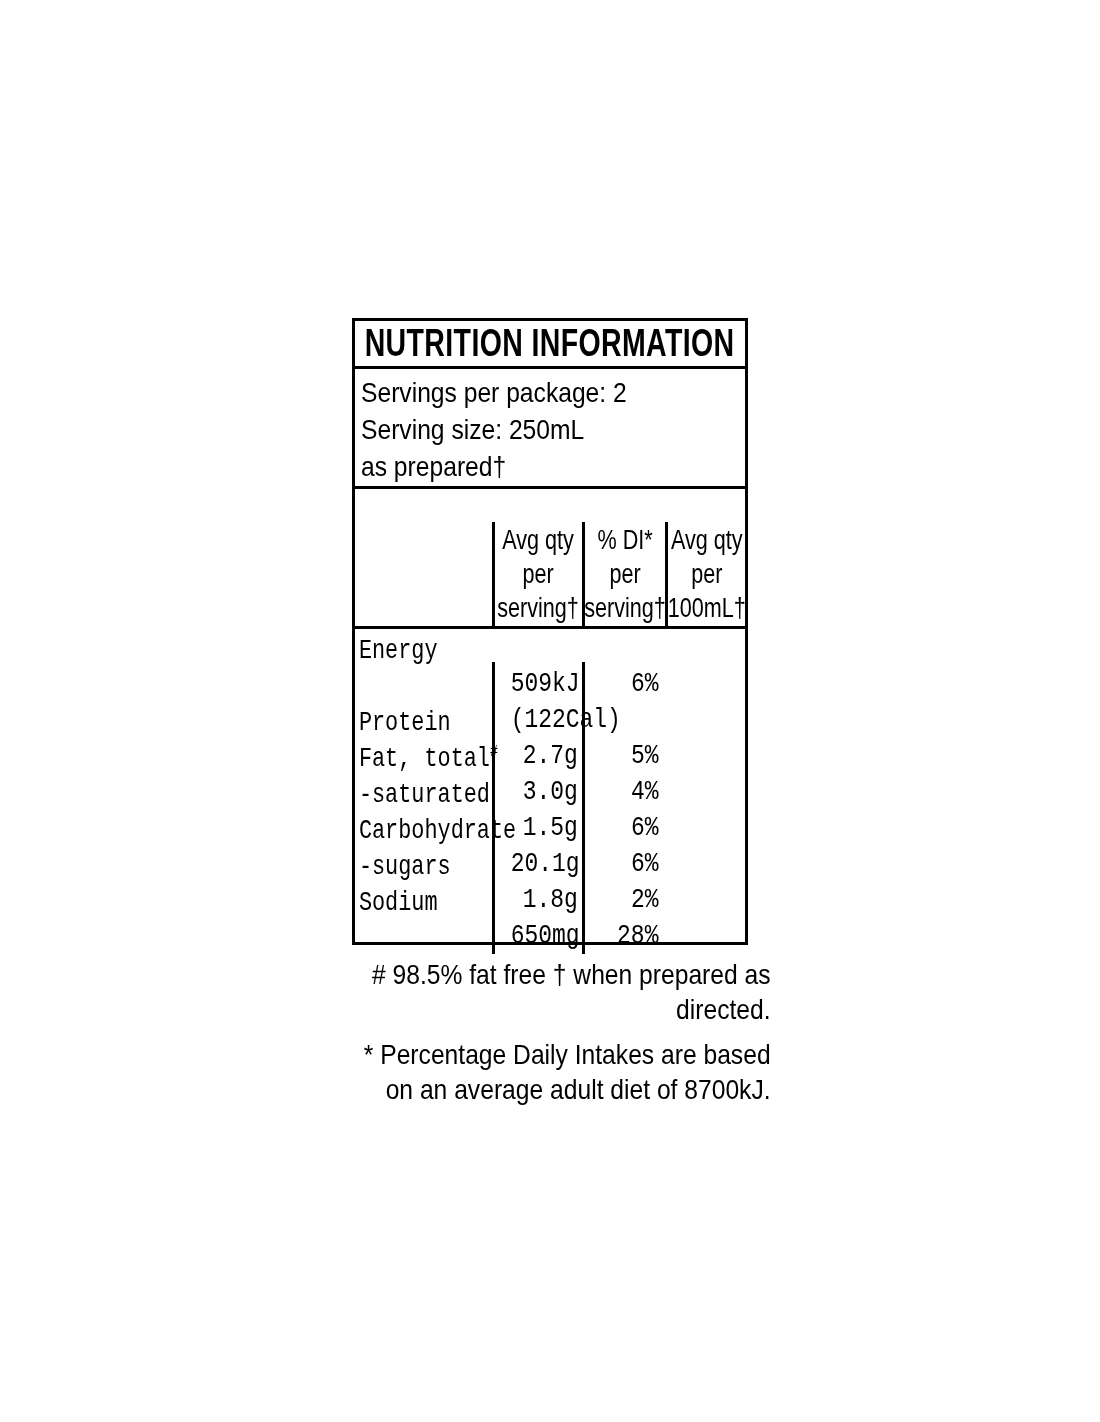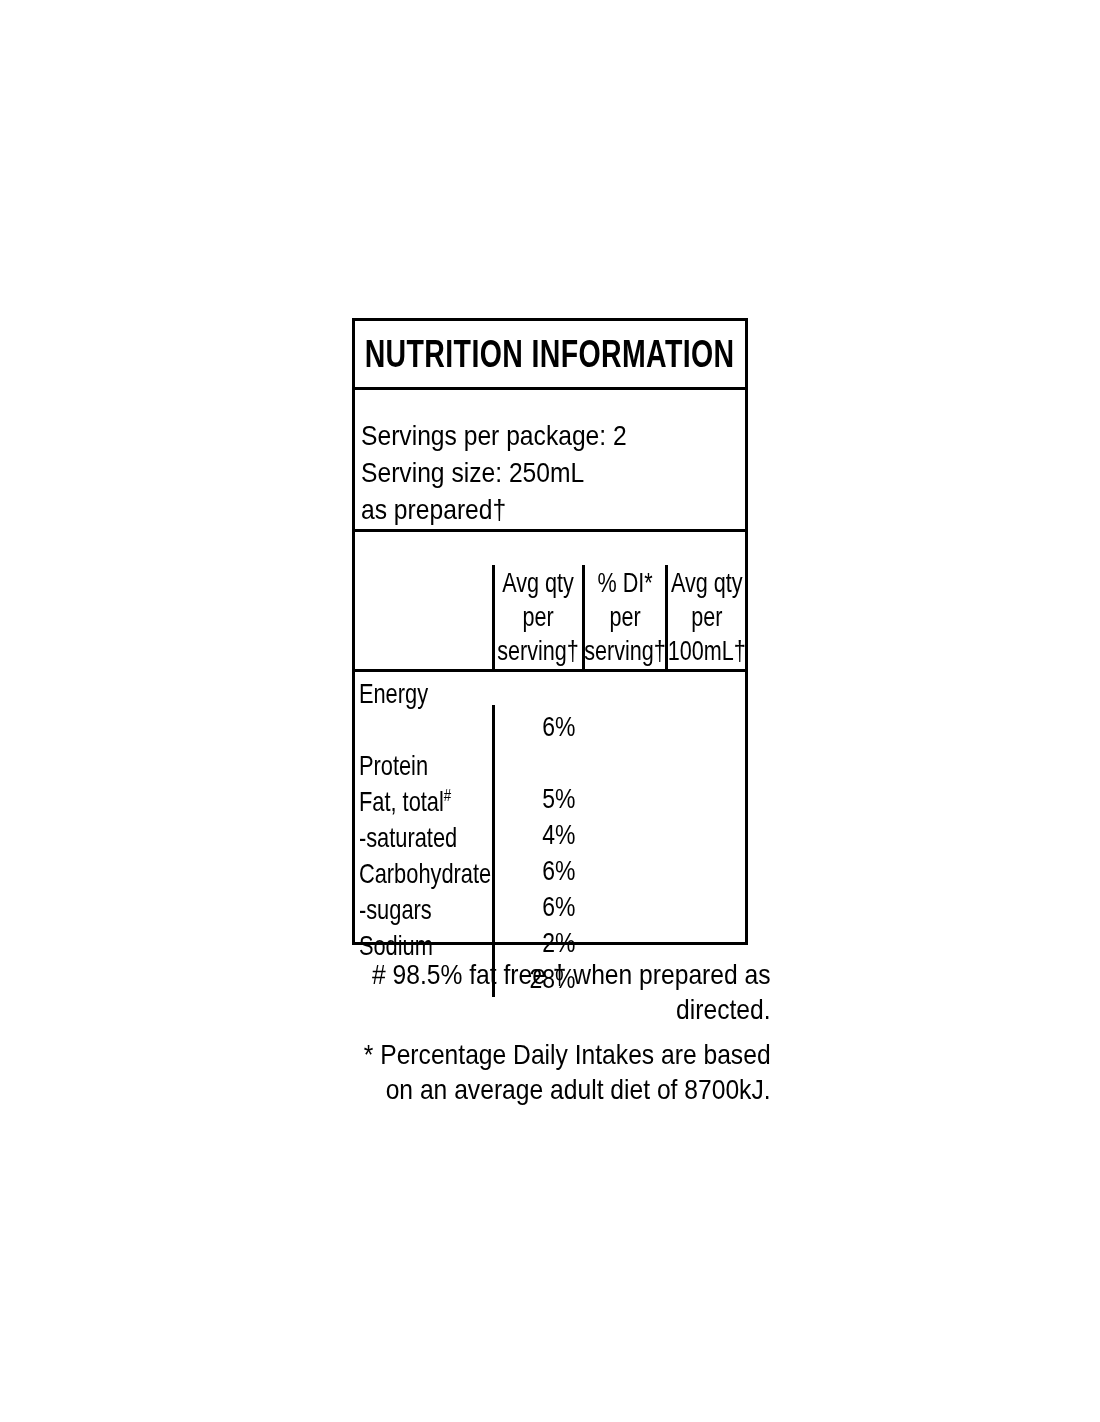--- a/index.html
+++ b/index.html
@@ -14,36 +14,35 @@
   
   .panel {
     position: absolute;
     left: 352px; top: 318px;
     width: 396px; height: 627px;
     border: 3px solid #000;
     background: #fff;
   }
 
   .title-box {
-    height: 69px;
+    height: 48px;
     border-bottom: 3px solid #000;
     display: flex; align-items: center; justify-content: center;
   }
   .title {
     font-size: 38px; font-weight: bold;
     white-space: nowrap;
     transform: scaleX(0.75);
     letter-spacing: 0.5px;
   }
 
   .serving-box {
     height: 120px;
     border-bottom: 3px solid #000;
     padding: 5px 0 0 6px;
-    margin-top: 22px;
   }
   .serving-line {
     font-size: 28px; line-height: 37px; height: 37px;
     white-space: nowrap;
     transform: scaleX(0.88);
     transform-origin: 0 50%;
   }
 
   .head-grid {
     height: 140px;
@@ -59,21 +58,21 @@
     font-size: 27px; line-height: 34px;
     text-align: center; white-space: nowrap;
     transform: scaleX(0.8);
   }
 
   .data-grid {
     height: 292px;
     display: grid;
     grid-template-columns: 137px 90px 83px 80px;
   }
-  .col { padding-top: 4px; }
+  .col { padding-top: 4px; font-family: Liberation Mono, monospace; }
   .dl {
     font-size: 28px; line-height: 36px; height: 36px;
     white-space: nowrap;
   }
   .labels .dl {
     padding-left: 5px;
     transform: scaleX(0.78);
     transform-origin: 0 50%;
   }
   .nums .dl {
@@ -153,20 +152,30 @@
         <div class="dl">Energy</div>
         <div class="dl"></div>
         <div class="dl">Protein</div>
         <div class="dl"><span>Fat, total</span><sup>#</sup></div>
         <div class="dl">-saturated</div>
         <div class="dl">Carbohydrate</div>
         <div class="dl">-sugars</div>
         <div class="dl">Sodium</div>
       </div>
 
+      <div class="col nums col-serv bl">
+        <div class="dl">509kJ</div>
+        <div class="dl">(122Cal)</div>
+        <div class="dl">2.7g</div>
+        <div class="dl">3.0g</div>
+        <div class="dl">1.5g</div>
+        <div class="dl">20.1g</div>
+        <div class="dl">1.8g</div>
+        <div class="dl">650mg</div>
+      </div>
 
       <div class="col nums col-di bl">
         <div class="dl">6%</div>
         <div class="dl"></div>
         <div class="dl">5%</div>
         <div class="dl">4%</div>
         <div class="dl">6%</div>
         <div class="dl">6%</div>
         <div class="dl">2%</div>
         <div class="dl">28%</div>

